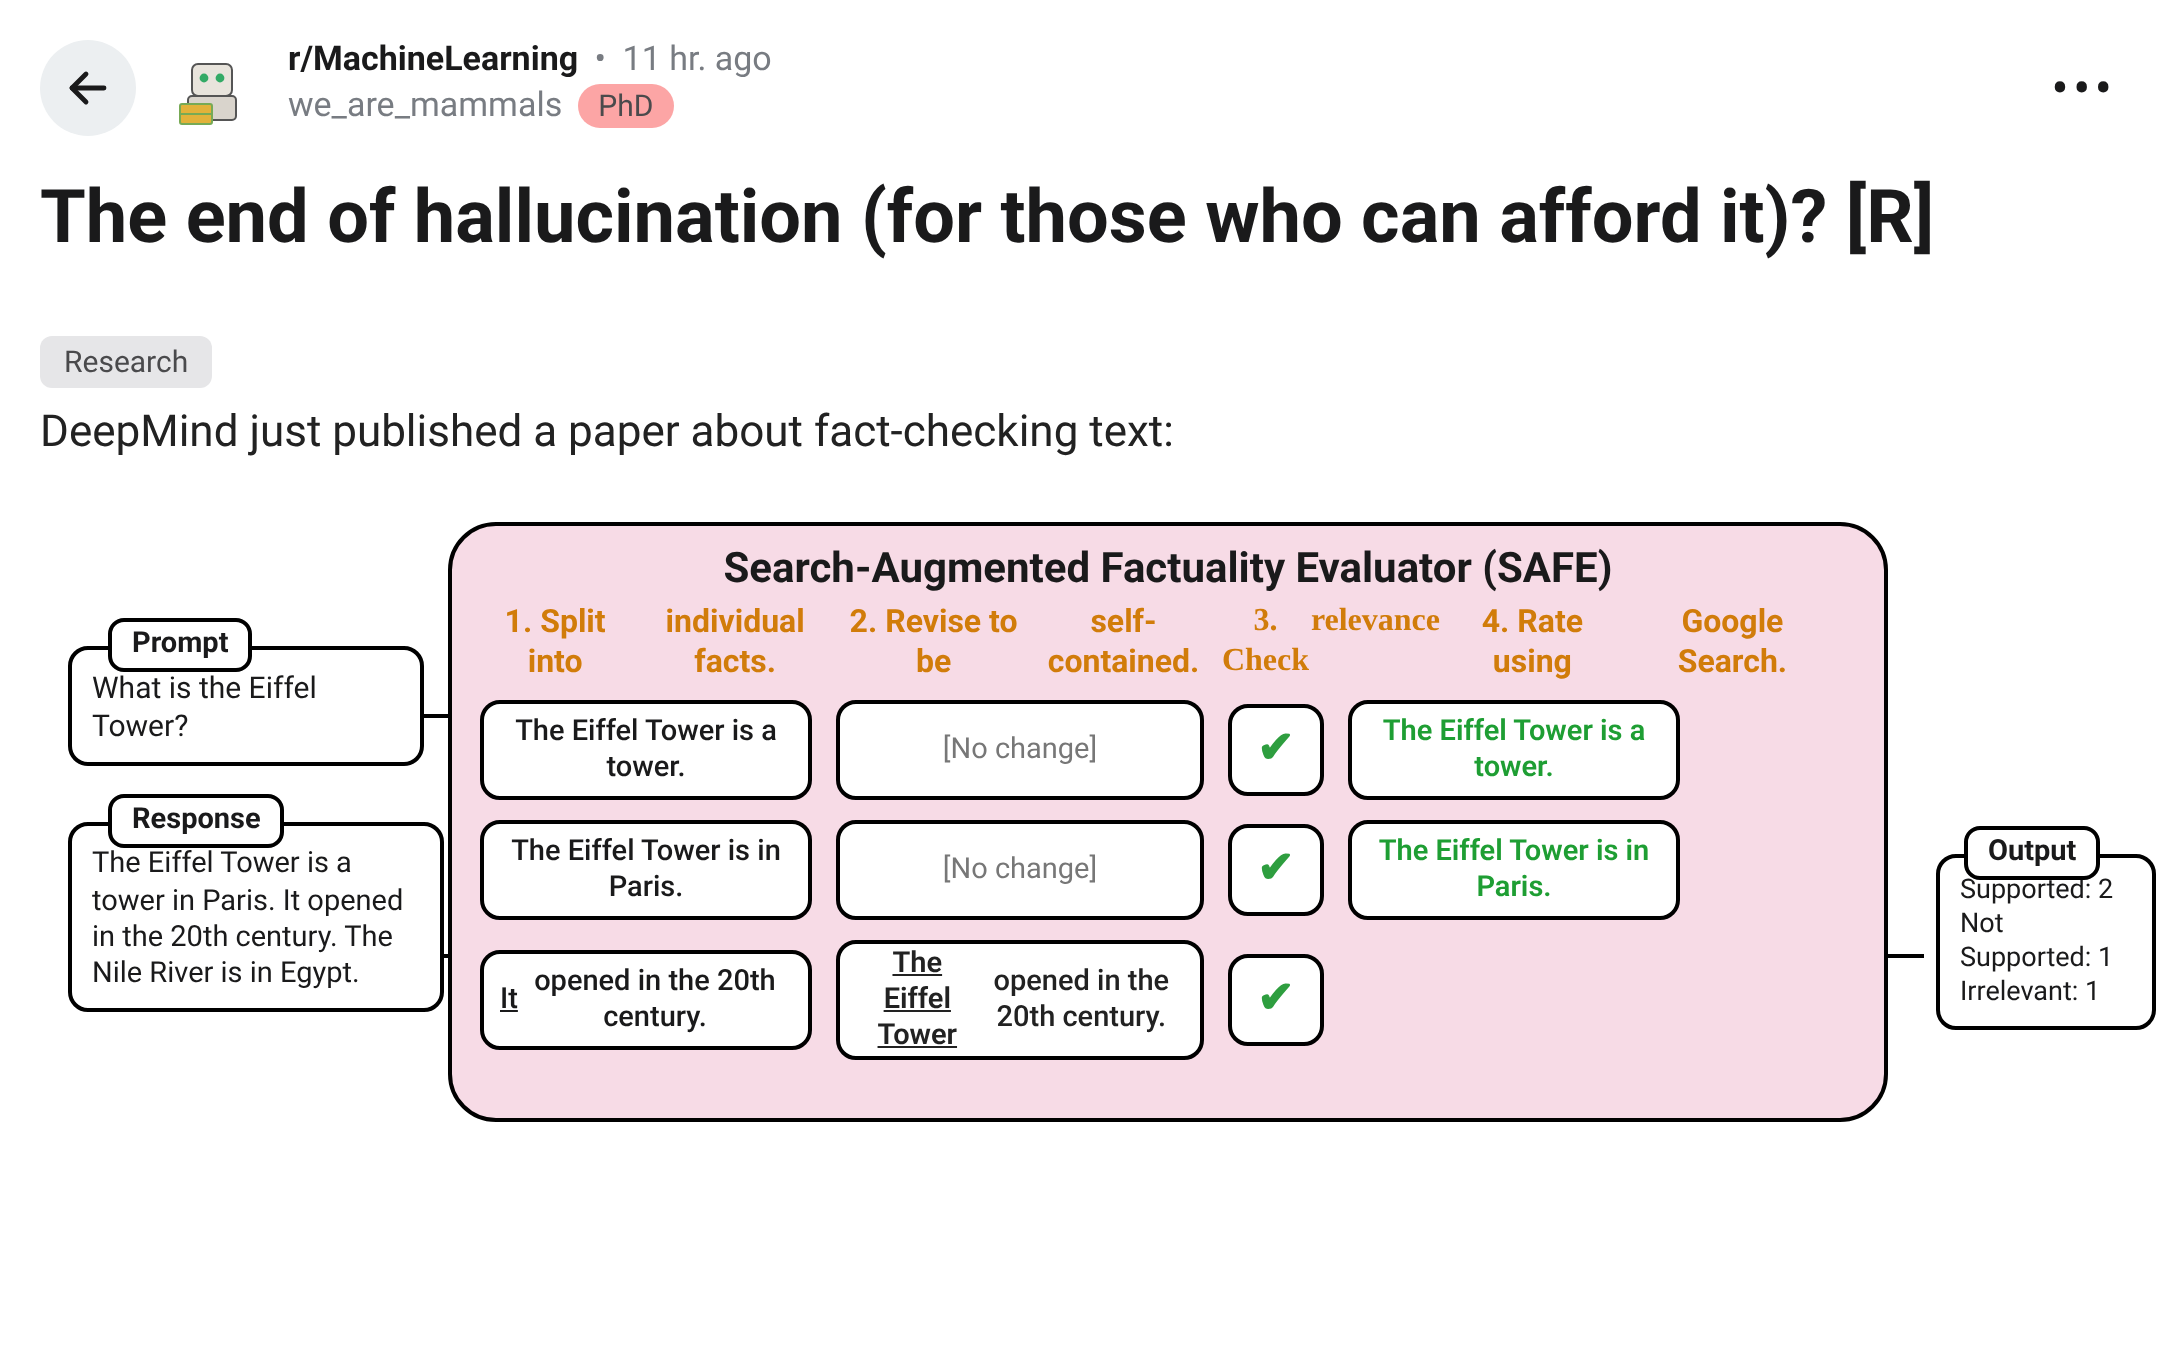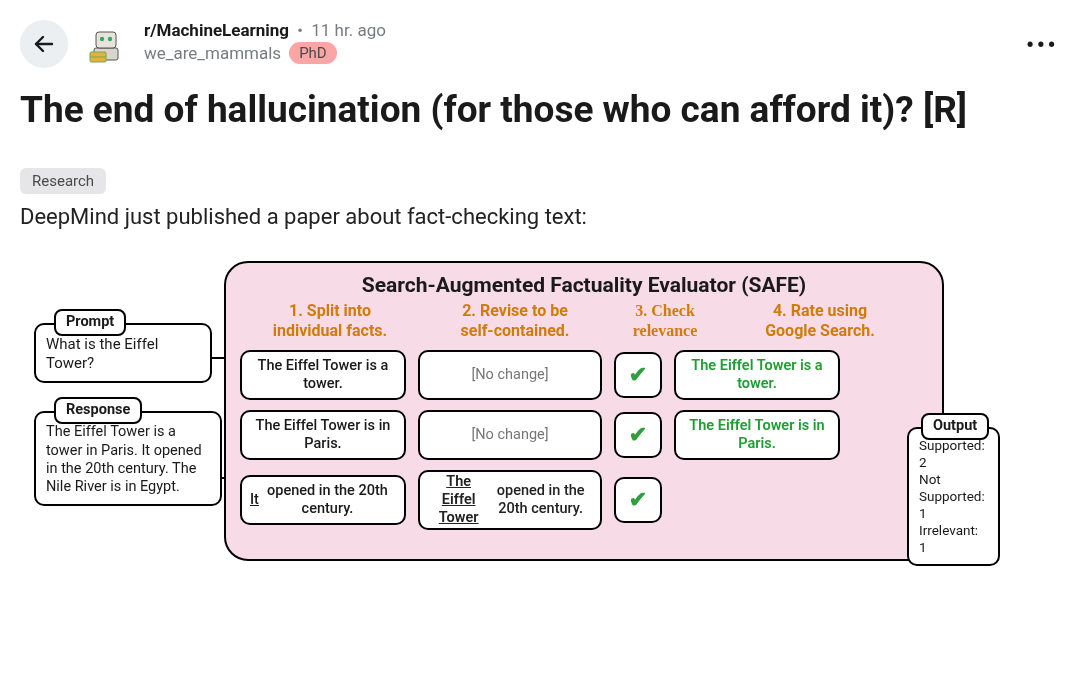--- a/index.html
+++ b/index.html
@@ -102,21 +102,21 @@
     font-size: 21px;
     margin-bottom: 4px;
   }
   .step-row {
     display: flex;
     color: #d17c0a;
     font-weight: 700;
     font-size: 16px;
     text-align: center;
   }
-  .step-row > div { display:flex; flex-direction:column; justify-content:flex-start; line-height:1.2; }
+  .step-row > div { display:flex; flex-direction:row; justify-content:flex-start; line-height:1.2; }
   .step1 { width: 180px; }
   .step2 { width: 190px; text-align: center; }
   .step3 { width: 110px; font-family: Liberation Serif, serif; }
   .step4 { width: 200px; }
 
   .data-rows { position: relative; margin-top: 6px; }
   .data-row { display: flex; align-items: center; gap: 12px; margin-top: 10px; }
   .cell {
     background: #fff;
     border: 2px solid #000;
@@ -141,21 +141,21 @@
     position: absolute;
     background: #fff;
     border: 2px solid #000;
     border-radius: 10px;
     padding: 6px 10px 8px 10px;
     font-size: 15px;
     line-height: 1.25;
   }
   .pblock { left: 10px; top: 76px; width: 178px; }
   .rblock { left: 10px; top: 164px; width: 188px; font-size:14.5px;}
-  .oblock { left: 883px; top: 180px; width: 93px; font-size: 13.5px;}
+  .oblock { left: 944px; top: 180px; width: 110px; font-size: 13.5px;}
   .tag {
     position: absolute;
     top: -16px; left: 18px;
     background: #fff;
     border: 2px solid #000;
     border-radius: 8px;
     padding: 2px 10px;
     font-weight: 700;
     font-size: 14.5px;
   }

